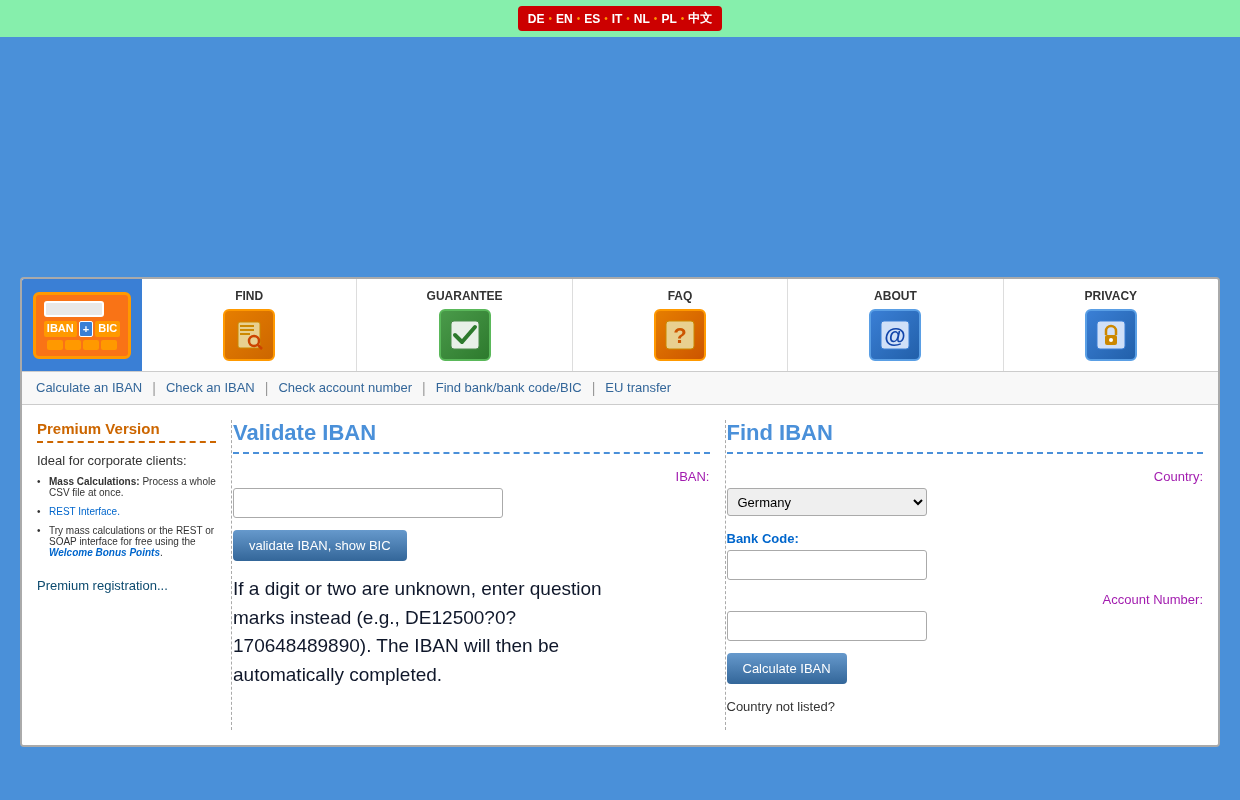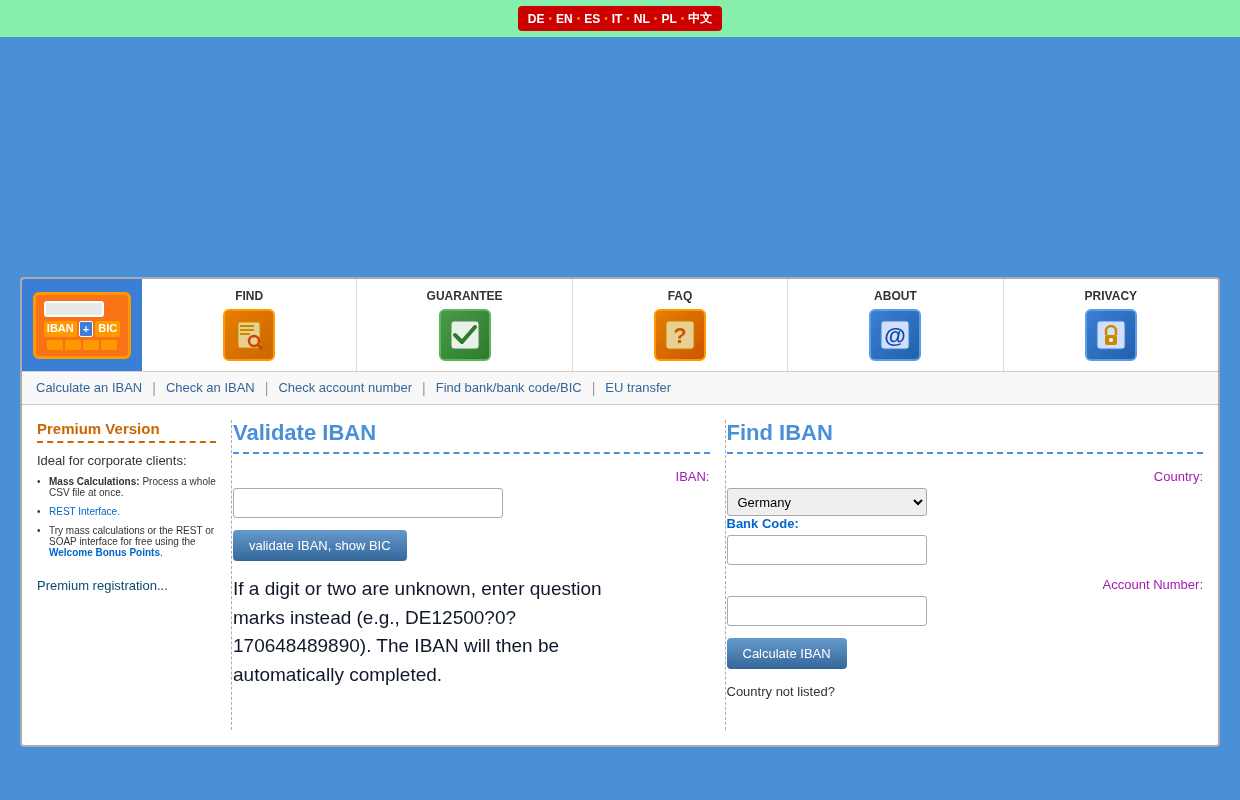--- a/index.html
+++ b/index.html
@@ -215,21 +215,21 @@
       position: relative;
     }
     .premium-list li::before {
       content: "•";
       position: absolute;
       left: 0;
       color: #333;
     }
     .premium-list li b { color: #333; font-weight: bold; }
     .premium-list li a { color: #0066cc; text-decoration: none; }
-    .welcome-link { color: #0066cc; font-weight: bold; }
+    .welcome-link { color: #0066cc; font-weight: bold; font-style: italic; }
     .premium-reg-link {
       color: #0c4a6e;
       font-size: 13px;
       text-decoration: none;
       display: block;
       margin-top: 20px;
     }
 
     
     #validate-section {
@@ -296,21 +296,21 @@
       font-weight: bold;
       margin-bottom: 4px;
     }
     .select-input {
       width: 200px;
       height: 28px;
       border: 1px solid #aaa;
       border-radius: 3px;
       padding: 2px 6px;
       font-size: 13px;
-      margin-bottom: 0;
+      margin-bottom: 15px;
     }
     .wide-input {
       width: 200px;
       height: 30px;
       border: 1px solid #aaa;
       border-radius: 3px;
       padding: 4px 8px;
       font-size: 13px;
       margin-bottom: 12px;
     }

